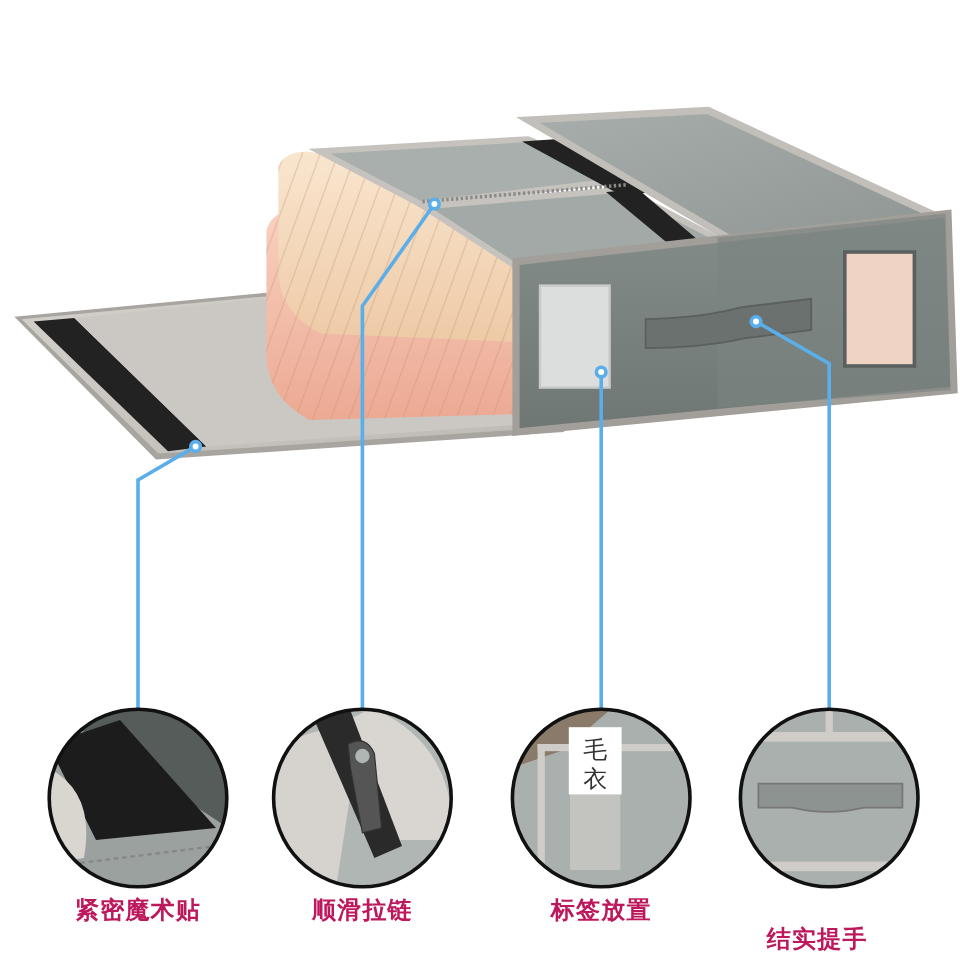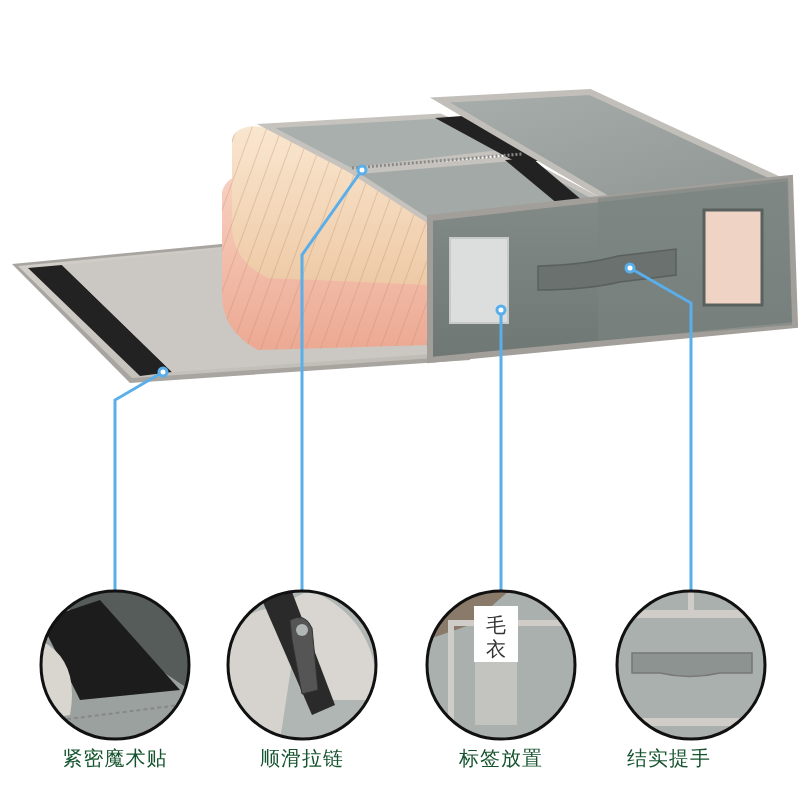--- a/index.html
+++ b/index.html
@@ -1,21 +1,21 @@
 <!DOCTYPE html>
 <html><head>
 <meta charset="utf-8">
 <style>
   html, body { margin: 0; padding: 0; background: #ffffff; }
   body { width: 800px; height: 800px; position: relative; overflow: hidden;
          font-family: "DejaVu Sans", sans-serif; }
   .stage { position: absolute; left: 0; top: 0; width: 800px; height: 800px; }
   svg.art { position: absolute; left: 0; top: 0; }
   .feature-label { position: absolute; top: 745px; width: 170px; text-align: center;
-    font-size: 20px; letter-spacing: 1px; color: #14532d; font-weight: normal; }
+    font-size: 20px; letter-spacing: 1px; color: #be185d; font-weight: bold; }
 </style>
 </head>
 <body>
 
 <div class="stage">
 
   <svg class="art" width="800" height="800" viewBox="0 0 800 800">
     <defs>
       <linearGradient id="flapG" x1="0" y1="0" x2="1" y2="1">
         <stop offset="0" stop-color="#d3d0cb"></stop>
@@ -151,14 +151,14 @@
         <rect x="616" y="718" width="150" height="8" fill="#d0cdc8"></rect>
         <path d="M632,653 L752,653 L752,673 L720,673 Q690,680 660,673 L632,673 Z" fill="#8d9390" stroke="#777" stroke-width="1.5"></path>
       </g>
       <circle cx="691" cy="665" r="74" fill="none" stroke="#111" stroke-width="3"></circle>
     </g>
   </svg>
 
   <div class="feature-label" style="left:30px;">紧密魔术贴</div>
   <div class="feature-label" style="left:416px;">标签放置</div>
   <div class="feature-label" style="left:217px;">顺滑拉链</div>
-  <div class="feature-label" style="left:584px;">结实提手</div>
+  <div class="feature-label" style="left:596px;margin-top:24px;">结实提手</div>
 </div>
 
 </body></html>

